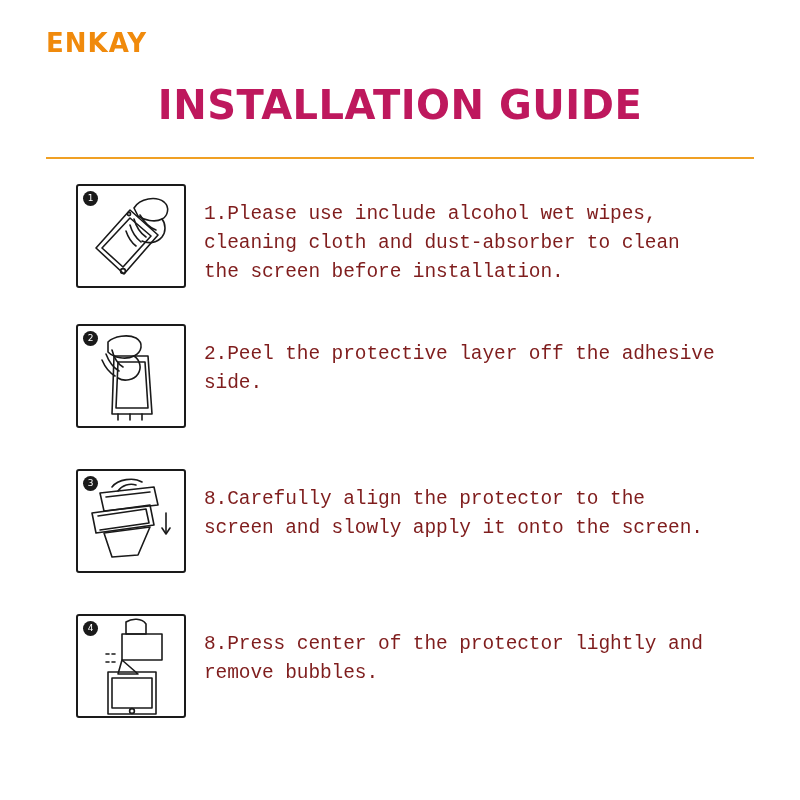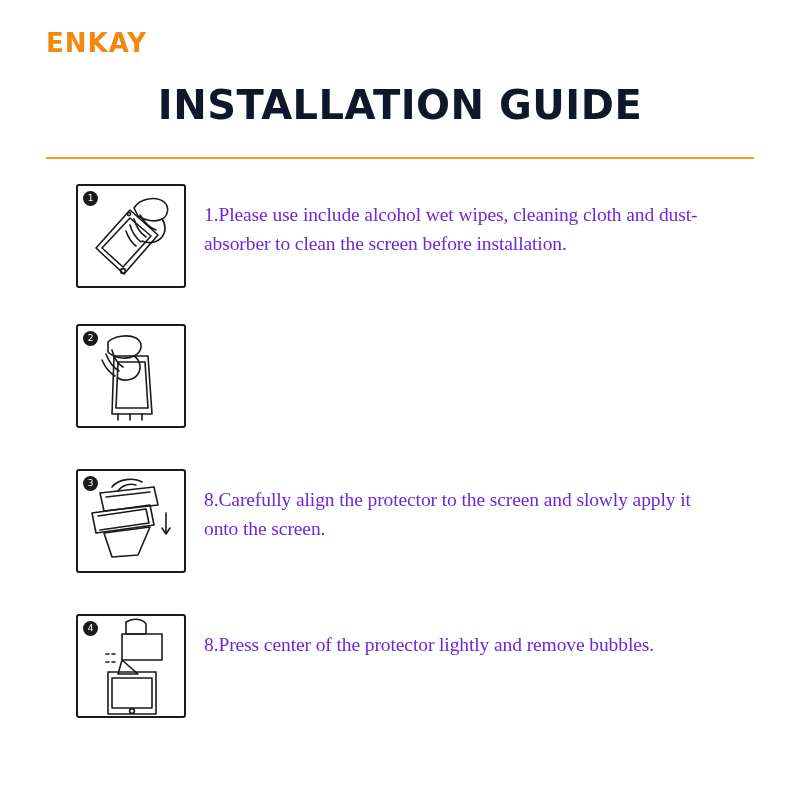--- a/index.html
+++ b/index.html
@@ -39,21 +39,21 @@
     position: absolute;
     left: 0;
     top: 82px;
     width: 800px;
     text-align: center;
   }
   .title {
     font-size: 40px;
     font-weight: bold;
     letter-spacing: 0.5px;
-    color: #0f172a;
+    color: #be185d;
     font-family: "DejaVu Sans", sans-serif;
   }
   .title-rule {
     position: absolute;
     left: 46px;
     top: 157px;
     width: 708px;
     height: 2px;
     background: #f0a024;
   }
@@ -104,22 +104,22 @@
     font-family: "DejaVu Sans", sans-serif;
     z-index: 5;
   }
 
   .step-text {
     margin-left: 18px;
     margin-top: 16px;
     width: 520px;
     font-size: 19.5px;
     line-height: 29px;
-    color: #6d28d9;
-    font-family: Liberation Serif, serif;
+    color: #7f1d1d;
+    font-family: Liberation Mono, monospace;
     letter-spacing: -0.1px;
   }
 </style>
 </head>
 <body>
 
 <div class="page">
 
   <div class="brand">ENKAY</div>
 
@@ -165,20 +165,21 @@
             <path d="M30 16 C36 10, 50 8, 58 12 C66 17, 64 26, 56 30 C48 34, 36 32, 30 26 Z"></path>
             <path d="M34 24 C36 32, 40 38, 45 41"></path>
             <path d="M28 28 C31 36, 36 42, 41 45"></path>
             <path d="M24 34 C27 41, 32 47, 37 50"></path>
             <path d="M56 30 C62 34, 64 42, 60 48 C56 54, 46 56, 40 52"></path>
 
             <path d="M40 88 L40 94 M52 88 L52 94 M64 88 L64 94"></path>
           </g>
         </svg>
       </div>
+      <div class="step-text">2.Peel the protective layer off the adhesive side.</div>
     </div>
 
     <div class="step step-3">
       <div class="thumb">
         <div class="badge">3</div>
         <svg width="106" height="100" viewBox="0 0 106 100">
           <g fill="none" stroke="#1a1a1a" stroke-width="1.6" stroke-linejoin="round" stroke-linecap="round">
 
             <path d="M14 42 L72 34 L76 54 L18 62 Z"></path>
             <path d="M20 45 L68 38 L71 52 L22 59"></path>

